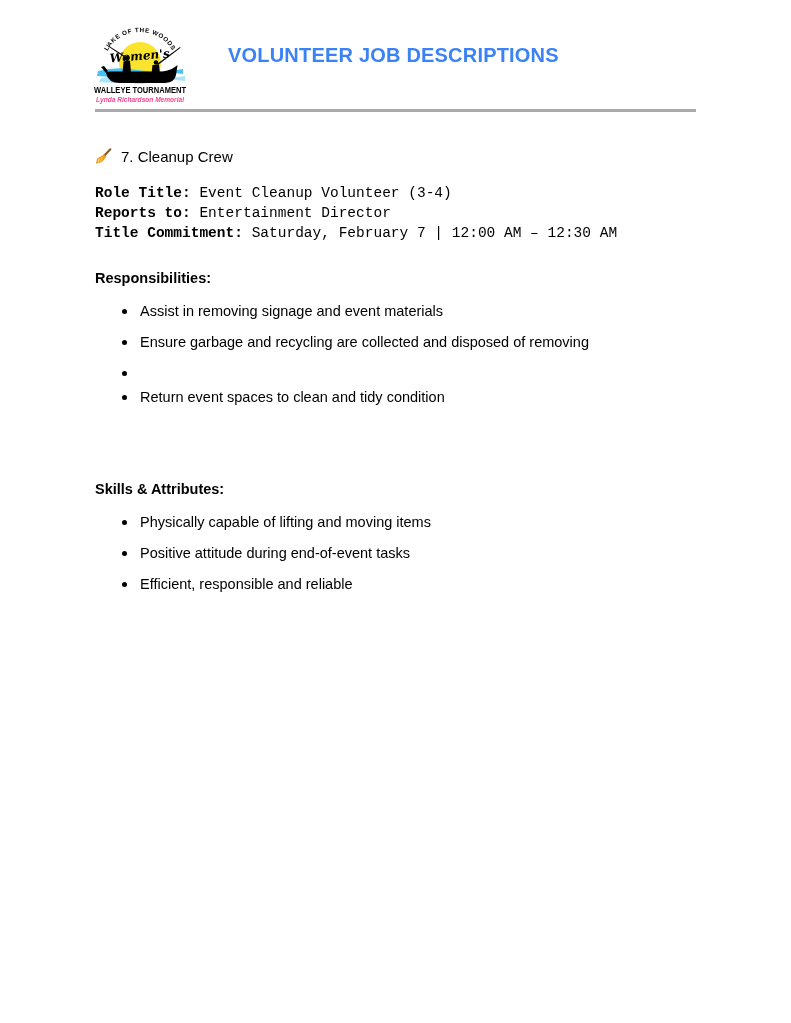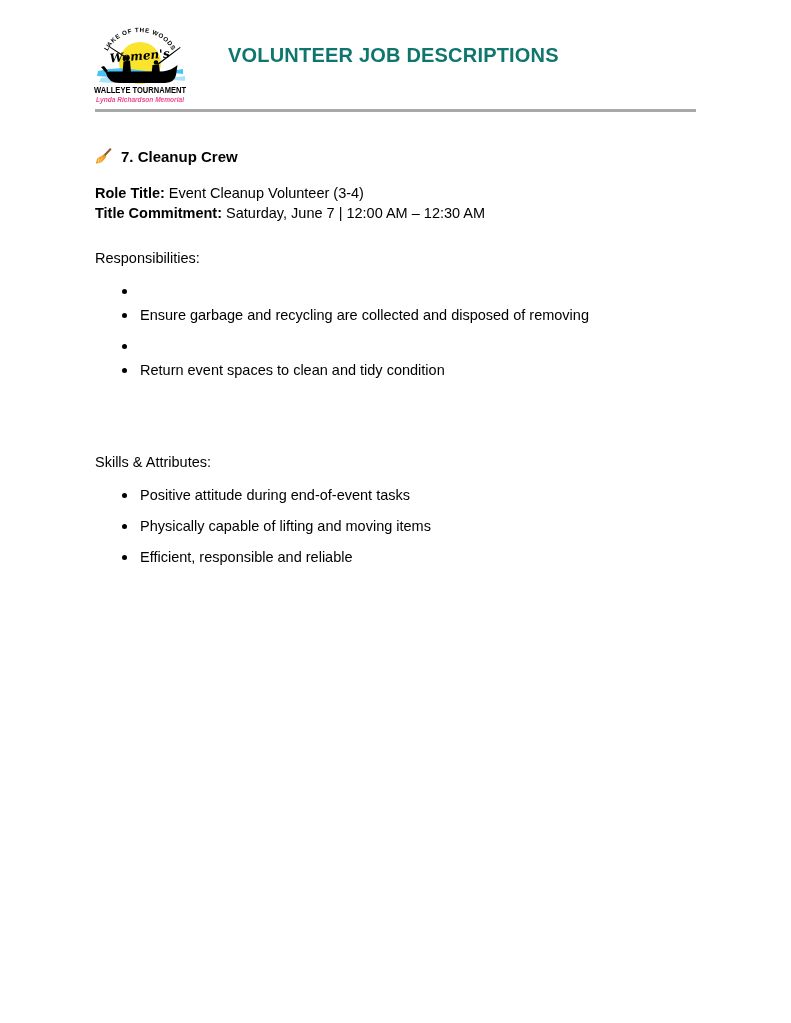--- a/index.html
+++ b/index.html
@@ -10,33 +10,33 @@
     font-family:"Liberation Sans","DejaVu Sans",sans-serif;
     color:#000;
     overflow:hidden;
     margin:0 auto;
   }
   
   .logo{position:absolute;left:93px;top:26px;width:94px;height:78px;}
   .doc-title{
     position:absolute;left:228px;top:44px;
     font-size:20px;font-weight:bold;letter-spacing:0.2px;
-    color:#0f766e;white-space:nowrap;
+    color:#3b82f6;white-space:nowrap;
   }
   .divider{
     position:absolute;left:95px;top:109px;width:601px;height:3px;
     background:#a9a9a9;
   }
   
   .content{position:absolute;left:95px;top:148px;width:612px;}
-  .job-heading{display:flex;align-items:center;gap:9px;font-weight:bold;font-size:15px;height:17px;}
+  .job-heading{display:flex;align-items:center;gap:9px;font-weight:normal;font-size:15px;height:17px;}
   .broom{flex:0 0 auto;}
-  .details{margin-top:18px;font-size:14.5px;line-height:20px;}
+  .details{margin-top:18px;font-size:14.5px;line-height:20px;font-family:Liberation Mono, monospace;}
   .detail-line .lab{font-weight:bold;}
-  .section-heading{font-weight:normal;font-size:14.5px;margin-top:27px;height:17px;}
+  .section-heading{font-weight:bold;font-size:14.5px;margin-top:27px;height:17px;}
   .section-heading.skills-gap{margin-top:74px;}
   .bullets{margin-top:14px;font-size:14.5px;}
   .li{display:flex;line-height:20px;margin-bottom:11px;}
   .dot{flex:0 0 auto;width:5px;height:5px;border-radius:50%;background:#000;margin:8px 13px 0 27px;}
 </style>
 </head>
 <body>
 
 <div class="page">
 
@@ -89,54 +89,59 @@
       </svg>
       <span>7. Cleanup Crew</span>
     </div>
 
     <div class="details">
       <div class="detail-line">
         <span class="lab">Role Title:</span>
         <span>Event Cleanup Volunteer (3-4)</span>
       </div>
       <div class="detail-line">
+        <span class="lab">Reports to:</span>
+        <span>Entertainment Director</span>
+      </div>
+      <div class="detail-line">
         <span class="lab">Title Commitment:</span>
-        <span>Saturday, June 7 | 12:00 AM – 12:30 AM</span>
+        <span>Saturday, February 7 | 12:00 AM – 12:30 AM</span>
       </div>
     </div>
 
     <div class="section-heading">Responsibilities:</div>
 
     <div class="bullets">
       <div class="li">
         <span class="dot"></span>
+        <span>Assist in removing signage and event materials</span>
       </div>
       <div class="li">
         <span class="dot"></span>
         <span>Ensure garbage and recycling are collected and disposed of removing</span>
       </div>
       <div class="li">
         <span class="dot"></span>
       </div>
       <div class="li">
         <span class="dot"></span>
         <span>Return event spaces to clean and tidy condition</span>
       </div>
     </div>
 
     <div class="section-heading skills-gap">Skills &amp; Attributes:</div>
 
     <div class="bullets">
       <div class="li">
         <span class="dot"></span>
-        <span>Positive attitude during end-of-event tasks</span>
+        <span>Physically capable of lifting and moving items</span>
       </div>
       <div class="li">
         <span class="dot"></span>
-        <span>Physically capable of lifting and moving items</span>
+        <span>Positive attitude during end-of-event tasks</span>
       </div>
       <div class="li">
         <span class="dot"></span>
         <span>Efficient, responsible and reliable</span>
       </div>
     </div>
 
   </div>
 </div>
 

